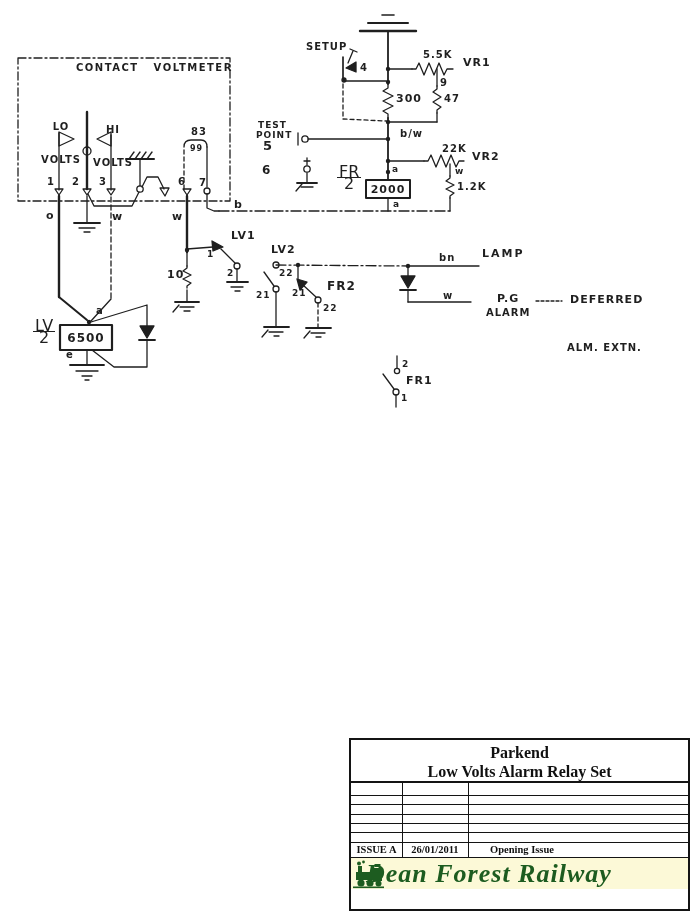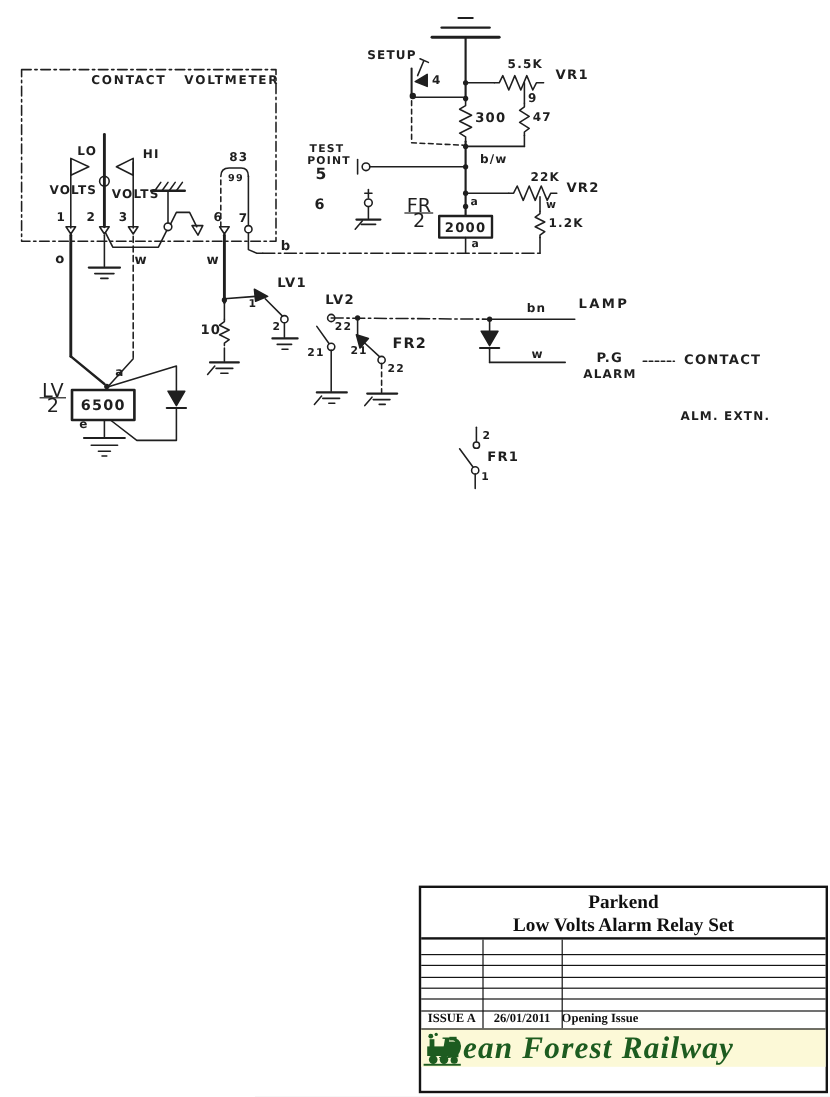--- a/index.html
+++ b/index.html
@@ -1,21 +1,21 @@
 <!DOCTYPE html>
 <html><head>
 <meta charset="utf-8">
 <style>
   html,body{margin:0;padding:0;background:#e8e8e8;}
   .canvas{position:relative;width:692px;height:914px;background:#ffffff;overflow:hidden;
           font-family:"DejaVu Sans",sans-serif;}
   svg{position:absolute;left:0;top:0;}
   .lbl{position:absolute;color:#1f1f1f;font-weight:700;letter-spacing:1px;
        font-size:10px;line-height:11px;white-space:pre;}
-  .ctr{text-align:right;}
+  .ctr{text-align:center;}
   .frac{position:absolute;color:#1f1f1f;font-weight:400;font-size:16px;line-height:11px;text-align:center;}
   .frac .num{display:block;border-bottom:1.5px solid #1f1f1f;padding:0 2px;}
   .frac .den{display:block;}
   .boxval{position:absolute;color:#1f1f1f;font-weight:700;display:flex;align-items:center;justify-content:center;letter-spacing:1px;}
   
   .tb{position:absolute;left:349px;top:738px;width:341px;height:173px;border:2px solid #141414;
       box-sizing:border-box;background:#fff;font-family:"Liberation Serif",serif;color:#101010;}
   .tb-name{height:43px;border-bottom:2px solid #141414;box-sizing:border-box;text-align:center;
            font-weight:700;font-size:16px;line-height:19px;padding-top:3px;}
   .tb-dwg{height:22px;border-bottom:2px solid #141414;box-sizing:border-box;text-align:center;
@@ -321,21 +321,21 @@
 
   <span class="lbl" style="left:327px;top:281px;font-size:12px;">FR2</span>
   <span class="lbl" style="left:292px;top:288px;font-size:9px;">21</span>
   <span class="lbl" style="left:323px;top:303px;font-size:9px;">22</span>
 
   <span class="lbl" style="left:439px;top:252px;">bn</span>
   <span class="lbl" style="left:482px;top:248px;font-size:11px;letter-spacing:2px;">LAMP</span>
   <span class="lbl" style="left:443px;top:290px;">w</span>
   <span class="lbl" style="left:497px;top:293px;font-size:11px;">P.G</span>
   <span class="lbl" style="left:486px;top:307px;">ALARM</span>
-  <span class="lbl" style="left:570px;top:294px;font-size:11px;">CONTACT</span>
+  <span class="lbl" style="left:570px;top:294px;font-size:11px;">DEFERRED</span>
   <span class="lbl" style="left:567px;top:308px;margin-top:34px;">ALM. EXTN.</span>
 
   <span class="lbl" style="left:402px;top:359px;font-size:9px;">2</span>
   <span class="lbl" style="left:406px;top:375px;font-size:11px;">FR1</span>
   <span class="lbl" style="left:401px;top:393px;font-size:9px;">1</span>
 
   <div class="tb">
     <div class="tb-name">
       <div>Parkend</div>
       <div>Low Volts Alarm Relay Set</div>
@@ -345,21 +345,21 @@
       <div class="tb-vline" style="left:117px;"></div>
       <div class="tb-row" style="height:13px;"></div>
       <div class="tb-row" style="height:9px;"></div>
       <div class="tb-row" style="height:10px;"></div>
       <div class="tb-row" style="height:9px;"></div>
       <div class="tb-row" style="height:9px;"></div>
       <div class="tb-row" style="height:10px;"></div>
       <div class="tb-issue">
         <span style="width:51px;text-align:center;">ISSUE A</span>
         <span style="width:66px;text-align:center;">26/01/2011</span>
-        <span style="padding-left:0;font-family:Liberation Serif, serif;">Opening Issue</span>
+        <span style="padding-left:22px;font-family:Liberation Serif, serif;">Opening Issue</span>
       </div>
     </div>
     <div class="tb-banner">
       <span class="tb-company">Dean Forest Railway</span>
       <svg class="tb-loco" width="34" height="30" viewBox="0 0 34 30">
         <g fill="#1d5c20">
           <rect x="22" y="9" width="9" height="13"></rect>
           <rect x="23.5" y="5" width="6" height="3"></rect>
           <rect x="5" y="13" width="19" height="8"></rect>
           <rect x="7" y="7" width="4" height="7"></rect>

